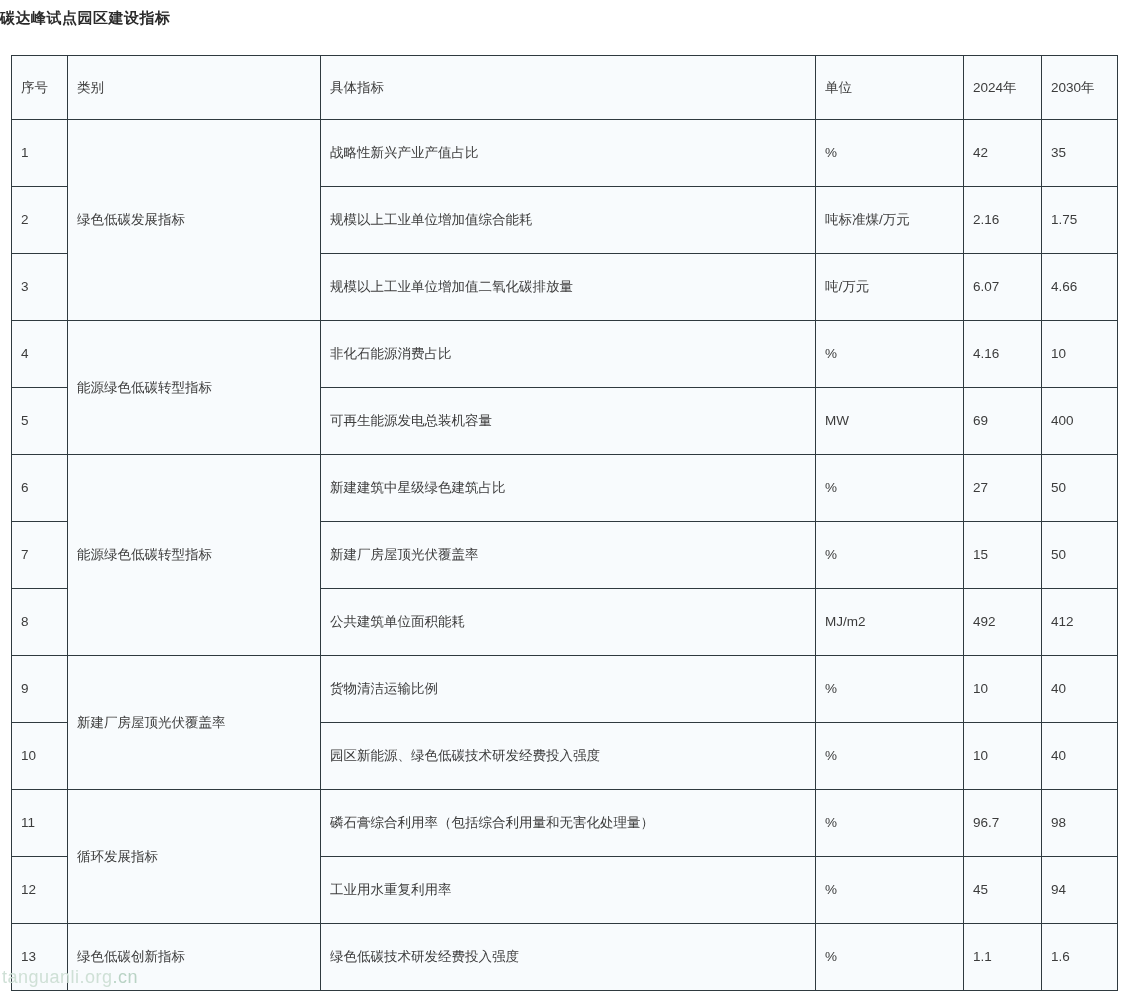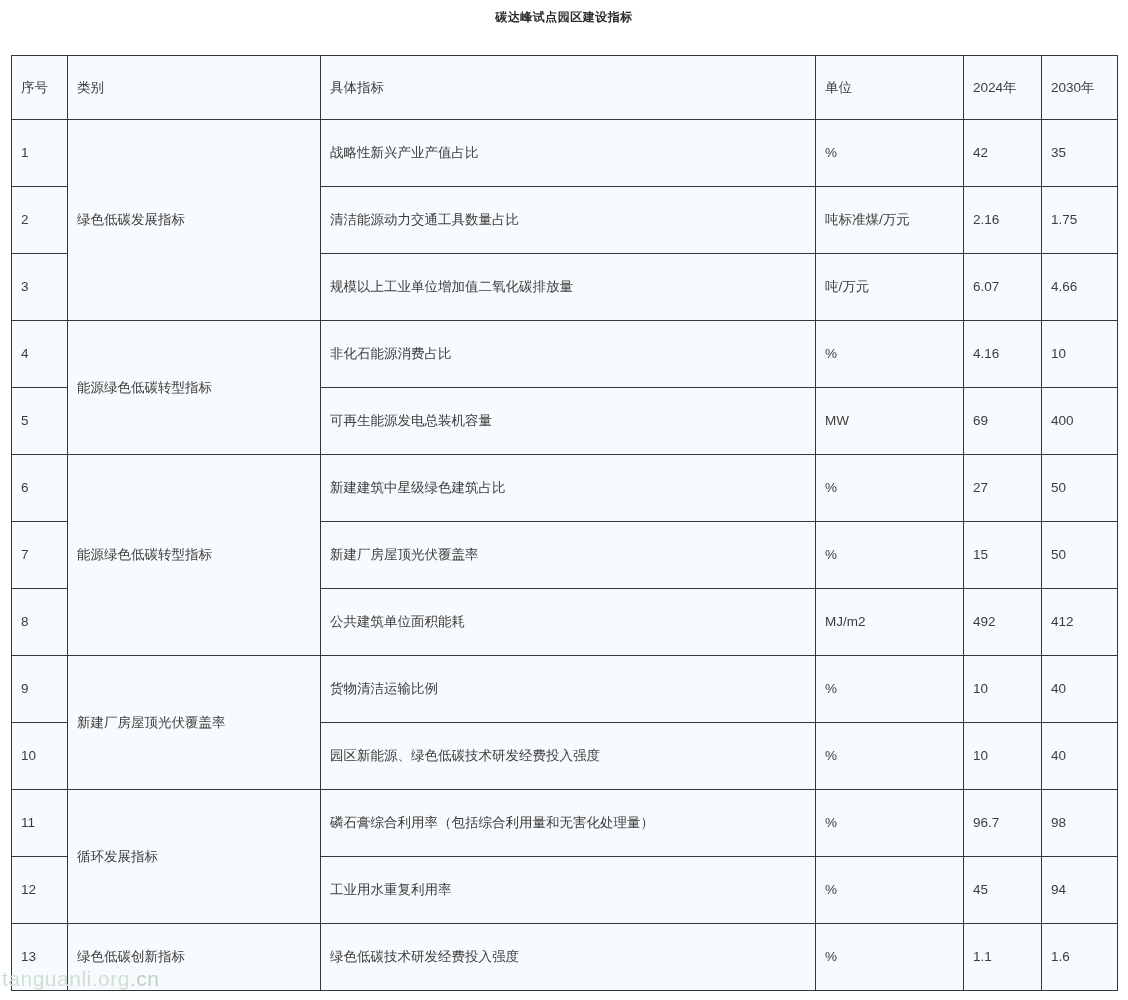--- a/index.html
+++ b/index.html
@@ -9,22 +9,22 @@
   body {
     width: 1128px;
     height: 1000px;
     background: #ffffff;
     font-family: "Liberation Sans", "DejaVu Sans", sans-serif;
     color: #3b3b3b;
     overflow: hidden;
     position: relative;
   }
   #page-title {
-    text-align: center;
-    font-size: 12px;
+    text-align: left;
+    font-size: 15px;
     font-weight: bold;
     color: #2b2b2b;
     padding-top: 9px;
     letter-spacing: 0.5px;
     font-family: "Liberation Sans", "DejaVu Sans", sans-serif;
   }
   #table-wrap {
     position: absolute;
     left: 11px;
     top: 55px;
@@ -72,21 +72,21 @@
   .col-no     { width: 56px; }
   .col-cat    { width: 253px; }
   .col-ind    { width: 495px; }
   .col-unit   { width: 148px; }
   .col-y2024  { width: 78px; }
   .col-y2030  { width: 76px; }
   #watermark {
     position: absolute;
     left: 2px;
     top: 967px;
-    font-size: 21px;
+    font-size: 18px;
     font-family: "Liberation Sans", "DejaVu Sans", sans-serif;
     color: #cfe0d6;
     letter-spacing: 0.5px;
     white-space: nowrap;
     pointer-events: none;
     text-align: right;
   }
   #watermark .wm-accent { color: #b9d3c5; }
 </style>
 </head>
@@ -118,21 +118,21 @@
         <tr>
           <td class="row-no inner-row-bottom">1</td>
           <td class="cat-cell" rowspan="3">绿色低碳发展指标</td>
           <td class="row-ind inner-row-bottom">战略性新兴产业产值占比</td>
           <td class="row-unit inner-row-bottom">%</td>
           <td class="row-v2024 inner-row-bottom">42</td>
           <td class="row-v2030 inner-row-bottom">35</td>
         </tr>
         <tr>
           <td class="row-no inner-row-top inner-row-bottom">2</td>
-          <td class="row-ind inner-row-top inner-row-bottom">清洁能源动力交通工具数量占比</td>
+          <td class="row-ind inner-row-top inner-row-bottom">规模以上工业单位增加值综合能耗</td>
           <td class="row-unit inner-row-top inner-row-bottom">吨标准煤/万元</td>
           <td class="row-v2024 inner-row-top inner-row-bottom">2.16</td>
           <td class="row-v2030 inner-row-top inner-row-bottom">1.75</td>
         </tr>
         <tr>
           <td class="row-no inner-row-top">3</td>
           <td class="row-ind inner-row-top">规模以上工业单位增加值二氧化碳排放量</td>
           <td class="row-unit inner-row-top">吨/万元</td>
           <td class="row-v2024 inner-row-top">6.07</td>
           <td class="row-v2030 inner-row-top">4.66</td>

